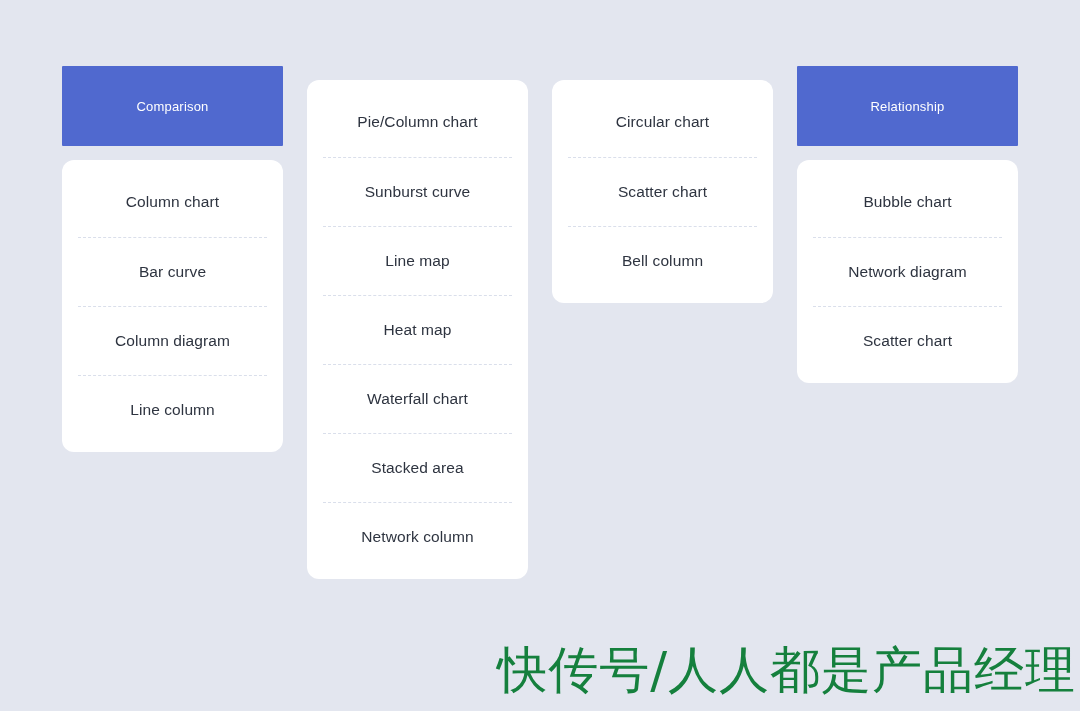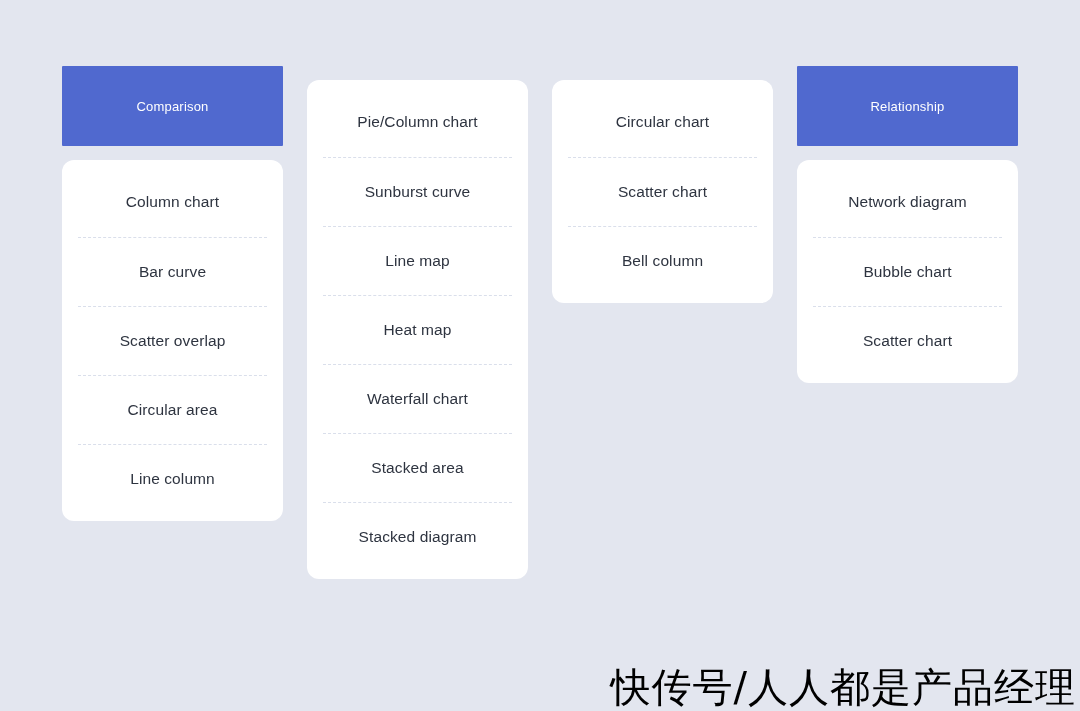--- a/index.html
+++ b/index.html
@@ -73,25 +73,25 @@
     position: relative;
   }
 
   .chart-item + .chart-item {
     border-top: 1px dashed #dadfeb;
   }
 
   #watermark {
     position: absolute;
     right: 4px;
-    bottom: 4px;
+    bottom: 16px;
     font-family: "DejaVu Sans", "Liberation Sans", sans-serif;
-    font-size: 40px;
+    font-size: 50px;
     line-height: 1;
-    color: #000000;
+    color: #15803d;
     white-space: nowrap;
     letter-spacing: 1px;
     user-select: none;
     pointer-events: none;
   }
 </style>
 </head>
 <body>
 
 <div id="board">
@@ -100,24 +100,21 @@
         <span>Comparison</span>
       </div>
       <div class="chart-list">
         <div class="chart-item">
           <span>Column chart</span>
         </div>
         <div class="chart-item">
           <span>Bar curve</span>
         </div>
         <div class="chart-item">
-          <span>Scatter overlap</span>
-        </div>
-        <div class="chart-item">
-          <span>Circular area</span>
+          <span>Column diagram</span>
         </div>
         <div class="chart-item">
           <span>Line column</span>
         </div>
       </div>
     </div>
     <div class="category-column">
       <div class="chart-list">
         <div class="chart-item">
           <span>Pie/Column chart</span>
@@ -131,21 +128,21 @@
         <div class="chart-item">
           <span>Heat map</span>
         </div>
         <div class="chart-item">
           <span>Waterfall chart</span>
         </div>
         <div class="chart-item">
           <span>Stacked area</span>
         </div>
         <div class="chart-item">
-          <span>Stacked diagram</span>
+          <span>Network column</span>
         </div>
       </div>
     </div>
     <div class="category-column">
       <div class="chart-list">
         <div class="chart-item">
           <span>Circular chart</span>
         </div>
         <div class="chart-item">
           <span>Scatter chart</span>
@@ -154,24 +151,24 @@
           <span>Bell column</span>
         </div>
       </div>
     </div>
     <div class="category-column">
       <div class="category-header">
         <span>Relationship</span>
       </div>
       <div class="chart-list">
         <div class="chart-item">
-          <span>Network diagram</span>
+          <span>Bubble chart</span>
         </div>
         <div class="chart-item">
-          <span>Bubble chart</span>
+          <span>Network diagram</span>
         </div>
         <div class="chart-item">
           <span>Scatter chart</span>
         </div>
       </div>
     </div>
   </div>
 
 <div id="watermark">快传号/人人都是产品经理</div>
 

